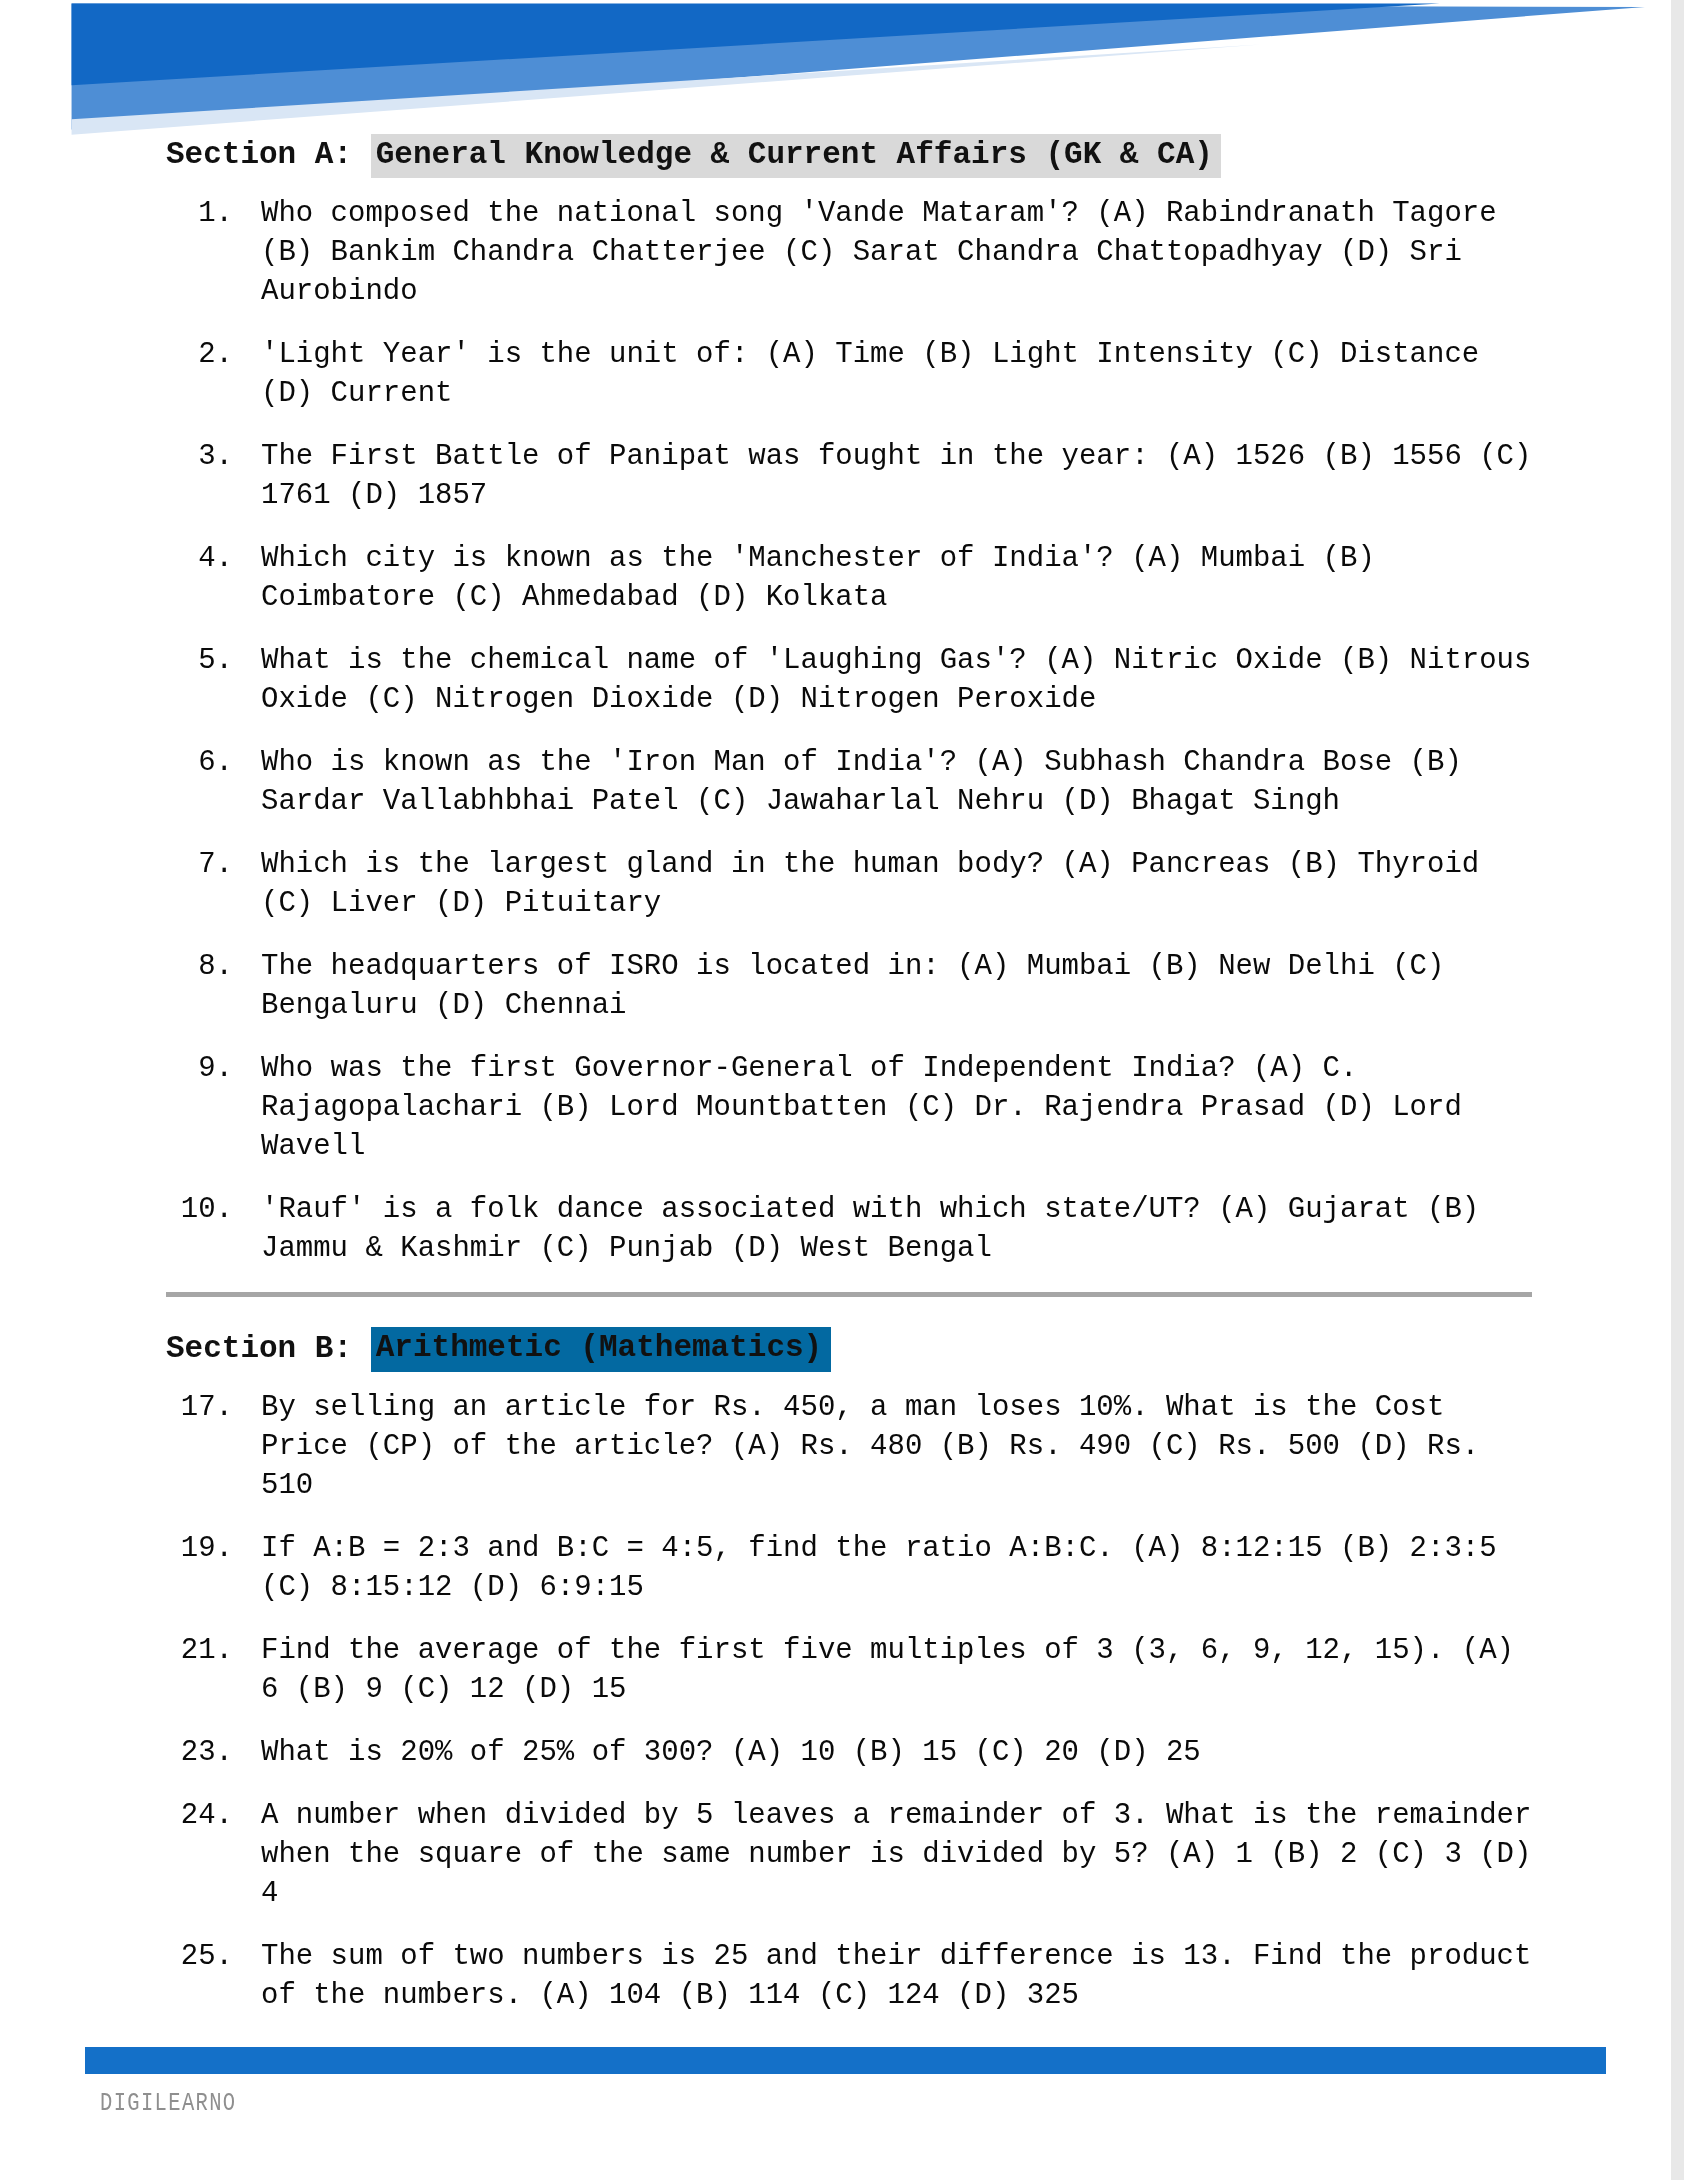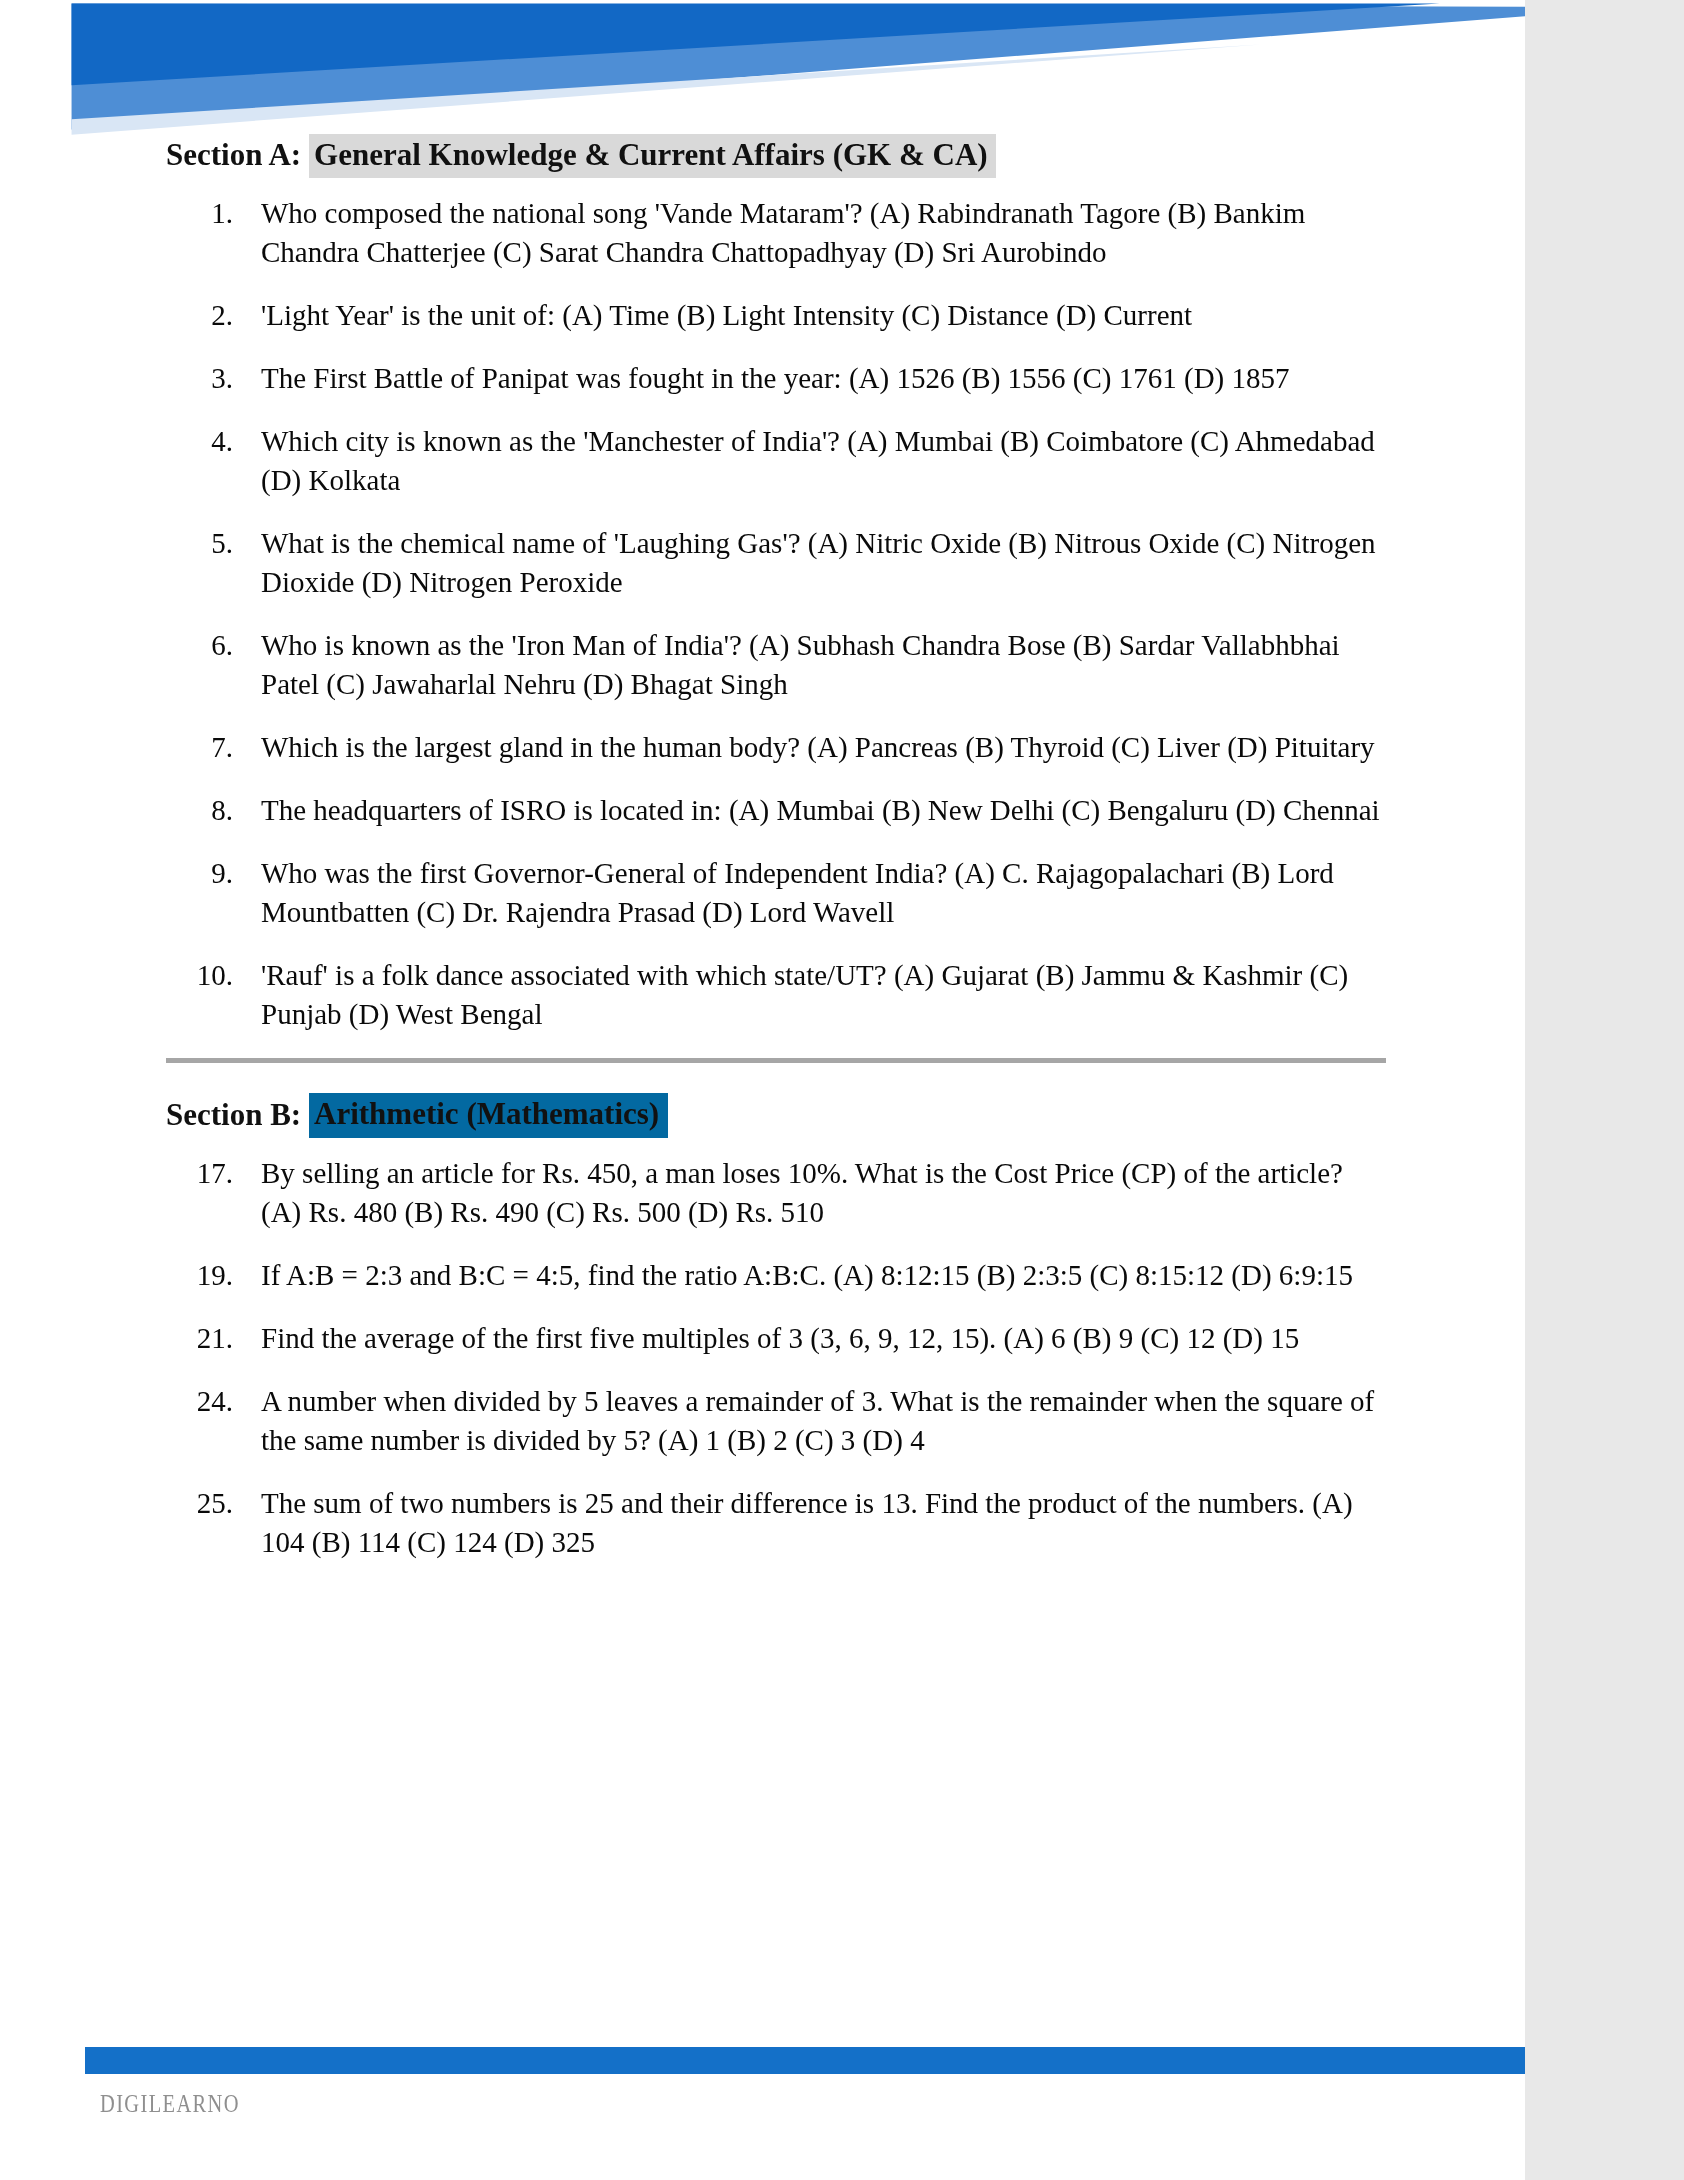--- a/index.html
+++ b/index.html
@@ -1,21 +1,21 @@
 <!DOCTYPE html>
 <html style="font-size:13.6px"><head>
 <meta charset="utf-8">
 <style>
   html,body{margin:0;padding:0;background:#e8e8e8;}
   .page{
     position:relative;
-    width:1525px;height:2181px;
+    width:1671px;height:2181px;
     background:#ffffff;
     overflow:hidden;
-    font-family:Liberation Serif, serif;
+    font-family:Liberation Mono, monospace;
     color:#0a0a0a;
   }
   .banner{position:absolute;top:0;left:0;display:block;}
   .content{position:absolute;top:135px;left:166px;right:139px;}
   h2.section-heading{
     font-size:31px;line-height:39px;font-weight:700;
     margin:0 0 20.4px 0;color:#111;
   }
   h2 .hl{background:#d9d9d9;padding:3.4px 8.5px 6px 5.1px;}
   .qlist{margin:0;}
@@ -118,20 +118,24 @@
     <span class="q-text">If A:B = 2:3 and B:C = 4:5, find the ratio A:B:C. (A) 8:12:15 (B) 2:3:5 (C) 8:15:12 (D) 6:9:15</span>
   </div>
 
 
   <div class="q-row">
     <span class="q-num">21.</span>
     <span class="q-text">Find the average of the first five multiples of 3 (3, 6, 9, 12, 15). (A) 6 (B) 9 (C) 12 (D) 15</span>
   </div>
 
 
+  <div class="q-row">
+    <span class="q-num">23.</span>
+    <span class="q-text">What is 20% of 25% of 300? (A) 10 (B) 15 (C) 20 (D) 25</span>
+  </div>
 
   <div class="q-row">
     <span class="q-num">24.</span>
     <span class="q-text">A number when divided by 5 leaves a remainder of 3. What is the remainder when the square of the same number is divided by 5? (A) 1 (B) 2 (C) 3 (D) 4</span>
   </div>
 
   <div class="q-row">
     <span class="q-num">25.</span>
     <span class="q-text">The sum of two numbers is 25 and their difference is 13. Find the product of the numbers. (A) 104 (B) 114 (C) 124 (D) 325</span>
   </div>

